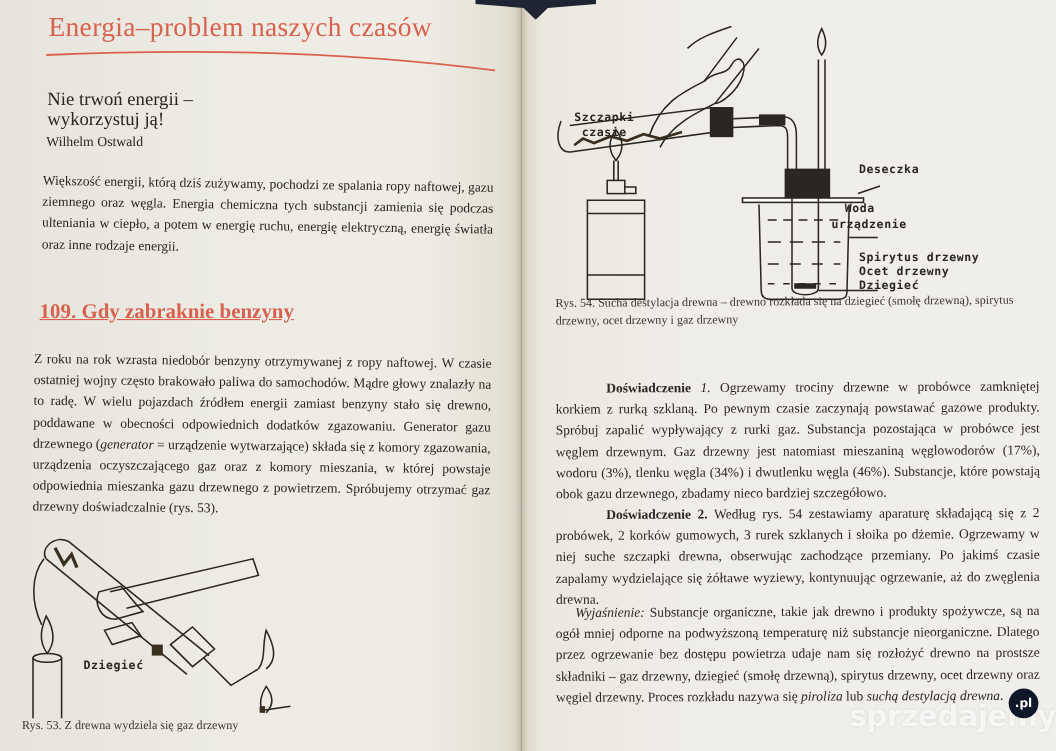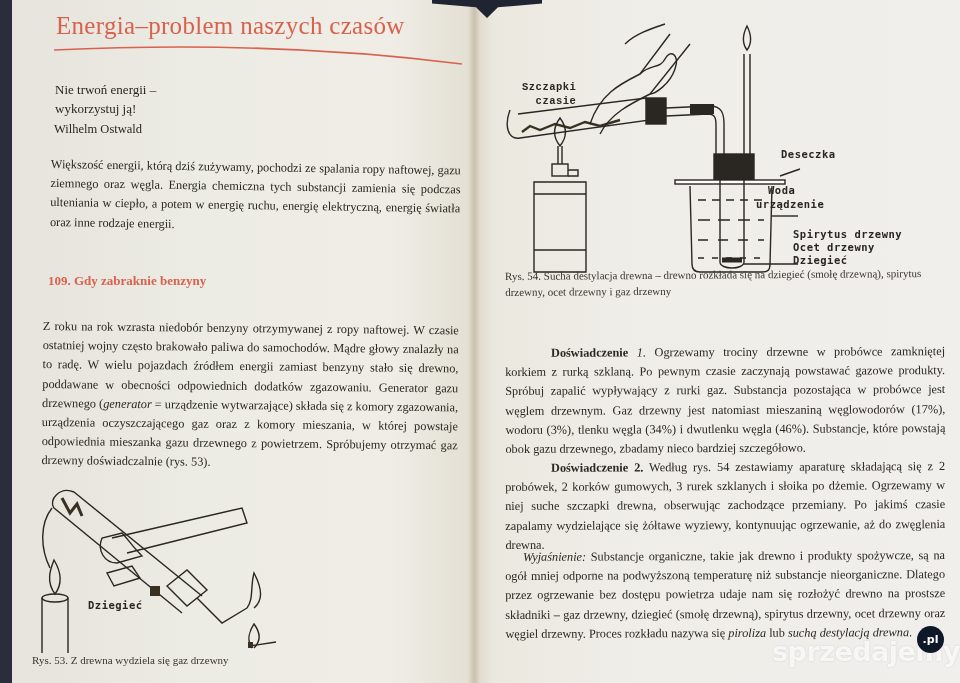--- a/index.html
+++ b/index.html
@@ -5,21 +5,20 @@
   * { box-sizing: border-box; margin: 0; padding: 0; }
   html, body { width: 960px; height: 683px; overflow: hidden; background: #2a2e3a; }
   body { position: relative; font-family: "Liberation Serif", "DejaVu Serif", serif; color: #2a2622; }
 
   .spread { position: absolute; left: 0; top: 0; width: 960px; height: 683px; }
 
   .page { position: absolute; top: 0; height: 683px; overflow: hidden; }
   .page-left {
     left: 0; width: 474px;
     background: linear-gradient(90deg, #e6e4dc 0%, #ecebe4 40%, #efede6 80%, #e4e0d4 96%, #d8d2c2 100%);
-    margin-left: 12px;
   }
   .page-right {
     left: 474px; width: 486px;
     background: linear-gradient(90deg, #dcd6c6 0%, #ebe8df 4%, #efede8 30%, #f0efeb 100%);
   }
   .spine-shadow {
     position: absolute; left: 468px; top: 0; width: 12px; height: 683px;
     background: linear-gradient(90deg, rgba(0,0,0,0) 0%, rgba(140,120,90,0.25) 50%, rgba(0,0,0,0) 100%);
   }
   .cover-top {
@@ -29,31 +28,31 @@
   }
 
   
   .chapter-title {
     position: absolute; left: 44px; top: 12px;
     font-size: 25px; color: #d9624e; letter-spacing: 0.3px; white-space: nowrap;
   }
   .chapter-rule {
     position: absolute; left: 42px; top: 44px; width: 408px; height: 22px;
   }
-  .motto { position: absolute; left: 43px; top: 80px; font-size: 13px; line-height: 19px; }
+  .motto { position: absolute; left: 43px; top: 80px; font-size: 17px; line-height: 19px; }
   .motto-author { position: absolute; left: 42px; top: 122px; font-size: 12.5px; }
 
   .para {
     position: absolute; font-size: 12.3px; line-height: 19.2px; text-align: justify;
     text-align-last: left;
   }
   .intro-para { left: 39px; top: 155px; width: 410px; transform: rotate(0.9deg); transform-origin: left top; }
 
   .section-heading {
-    position: absolute; left: 36px; top: 273px; font-size: 13px; font-weight: bold; color: #d9624e;
+    position: absolute; left: 36px; top: 273px; font-size: 19px; font-weight: bold; color: #d9624e; text-decoration: underline;
   }
   .section-para { left: 31px; top: 317px; width: 416px; transform: rotate(0.6deg); transform-origin: left top; }
 
   .fig53 { position: absolute; left: 20px; top: 478px; width: 260px; height: 180px; }
   .fig-label-mono {
     position: absolute; font-family: "DejaVu Sans Mono", "Liberation Mono", monospace;
     font-size: 10.5px; font-weight: bold; letter-spacing: 0.5px; color: #2a2622;
   }
   .fig53-caption { position: absolute; left: 20px; top: 654px; font-size: 11px; color: #3a3530; }
 
@@ -201,30 +200,30 @@
     <g>
       <path d="M60 132 C 52 122, 54 112, 60 104 C 66 112, 68 122, 60 132 Z"></path>
       <path d="M58 132 L58 150 M62 132 L62 150"></path>
       <rect x="52" y="150" width="16" height="12"></rect>
       <path d="M68 156 L78 156 L78 162 L68 162"></path>
       <path d="M34 168 L86 168 L86 258 L34 258 Z"></path>
       <path d="M34 180 L86 180 M34 236 L86 236"></path>
     </g>
   </svg>
 
-  <div class="fig-label-mono" style="left:522px; top:80px; line-height:14px; text-align:right;font-family:Liberation Mono, monospace;">
+  <div class="fig-label-mono" style="left:522px; top:100px; line-height:14px; text-align:center;">
     <div>Szczapki</div>
     <div>czasie</div>
   </div>
   <div class="fig-label-mono" style="left:781px; top:148px;">Deseczka</div>
   <div class="fig-label-mono" style="left:756px; top:183px; line-height:14px;">
     <div style="padding-left:12px;">Woda</div>
     <div>urządzenie</div>
   </div>
-  <div class="fig-label-mono" style="left:781px; top:228px; line-height:13px;margin-left:12px;">
+  <div class="fig-label-mono" style="left:781px; top:228px; line-height:13px;">
     <div>Spirytus drzewny</div>
     <div>Ocet drzewny</div>
     <div>Dziegieć</div>
   </div>
 
   <div class="fig54-caption">Rys. 54. Sucha destylacja drewna – drewno rozkłada się na dziegieć (smołę drzewną), spirytus drzewny, ocet drzewny i gaz drzewny</div>
 
   <div class="para r-para exp1"><span class="indent"></span><span class="bold">Doświadczenie </span><span class="ital">1.</span><span> Ogrzewamy trociny drzewne w probówce zamkniętej korkiem z rurką szklaną. Po pewnym czasie zaczynają powstawać gazowe produkty. Spróbuj zapalić wypływający z rurki gaz. Substancja pozostająca w probówce jest węglem drzewnym. Gaz drzewny jest natomiast mieszaniną węglowodorów (17%), wodoru (3%), tlenku węgla (34%) i dwutlenku węgla (46%). Substancje, które powstają obok gazu drzewnego, zbadamy nieco bardziej szczegółowo.</span></div>
 
   <div class="para r-para exp2"><span class="indent"></span><span class="bold">Doświadczenie 2.</span><span> Według rys. 54 zestawiamy aparaturę składającą się z 2 probówek, 2 korków gumowych, 3 rurek szklanych i słoika po dżemie. Ogrzewamy w niej suche szczapki drewna, obserwując zachodzące przemiany. Po jakimś czasie zapalamy wydzielające się żółtawe wyziewy, kontynuując ogrzewanie, aż do zwęglenia drewna.</span></div>

